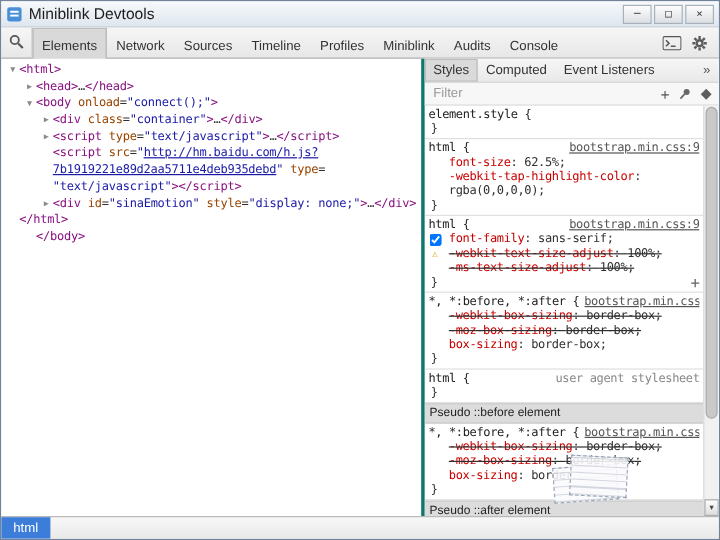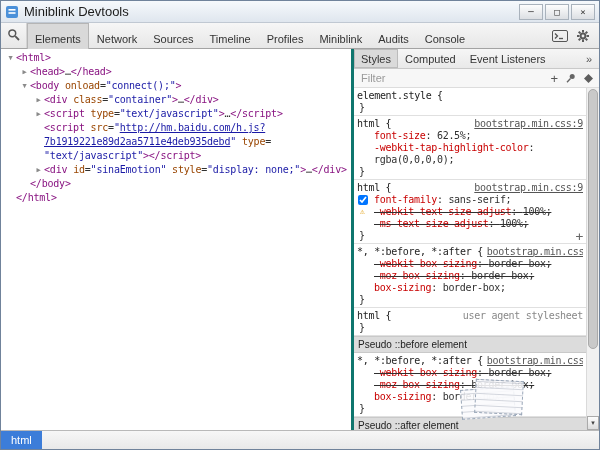--- a/index.html
+++ b/index.html
@@ -155,22 +155,22 @@
       <div>
           <div class="tree-line" style="padding-left: 4px;"><span class="arrow">▼</span><span class="tk-tag">&lt;html&gt;</span></div>
           <div class="tree-line" style="padding-left: 18px;"><span class="arrow">▶</span><span class="tk-tag">&lt;head&gt;</span><span class="tk-text">…</span><span class="tk-tag">&lt;/head&gt;</span></div>
           <div class="tree-line" style="padding-left: 18px;"><span class="arrow">▼</span><span class="tk-tag">&lt;body</span><span class="tk-text"> </span><span class="tk-attr">onload</span><span class="tk-text">=</span><span class="tk-val">"connect();"</span><span class="tk-tag">&gt;</span></div>
           <div class="tree-line" style="padding-left: 32px;"><span class="arrow">▶</span><span class="tk-tag">&lt;div</span><span class="tk-text"> </span><span class="tk-attr">class</span><span class="tk-text">=</span><span class="tk-val">"container"</span><span class="tk-tag">&gt;</span><span class="tk-text">…</span><span class="tk-tag">&lt;/div&gt;</span></div>
           <div class="tree-line" style="padding-left: 32px;"><span class="arrow">▶</span><span class="tk-tag">&lt;script</span><span class="tk-text"> </span><span class="tk-attr">type</span><span class="tk-text">=</span><span class="tk-val">"text/javascript"</span><span class="tk-tag">&gt;</span><span class="tk-text">…</span><span class="tk-tag">&lt;/script&gt;</span></div>
           <div class="tree-line" style="padding-left: 32px;"><span class="arrow"></span><span class="tk-tag">&lt;script</span><span class="tk-text"> </span><span class="tk-attr">src</span><span class="tk-text">=</span><span class="tk-val">"</span><span class="tk-link">http://hm.baidu.com/h.js?</span></div>
           <div class="tree-line" style="padding-left: 32px;"><span class="arrow"></span><span class="tk-link">7b1919221e89d2aa5711e4deb935debd</span><span class="tk-val">"</span><span class="tk-text"> </span><span class="tk-attr">type</span><span class="tk-text">=</span></div>
           <div class="tree-line" style="padding-left: 32px;"><span class="arrow"></span><span class="tk-val">"text/javascript"</span><span class="tk-tag">&gt;&lt;/script&gt;</span></div>
           <div class="tree-line" style="padding-left: 32px;"><span class="arrow">▶</span><span class="tk-tag">&lt;div</span><span class="tk-text"> </span><span class="tk-attr">id</span><span class="tk-text">=</span><span class="tk-val">"sinaEmotion"</span><span class="tk-text"> </span><span class="tk-attr">style</span><span class="tk-text">=</span><span class="tk-val">"display: none;"</span><span class="tk-tag">&gt;</span><span class="tk-text">…</span><span class="tk-tag">&lt;/div&gt;</span></div>
+          <div class="tree-line" style="padding-left: 4px;"><span class="arrow"></span><span class="tk-tag">&lt;/html&gt;</span></div>
           <div class="tree-line" style="padding-left: 18px;"><span class="arrow"></span><span class="tk-tag">&lt;/body&gt;</span></div>
-          <div class="tree-line" style="padding-left: 4px;"><span class="arrow"></span><span class="tk-tag">&lt;/html&gt;</span></div>
         </div>
     </div>
 
     <div class="styles-pane">
       <div class="sidebar-tabs">
           <div class="stab active">Styles</div>
           <div class="stab">Computed</div>
           <div class="stab">Event Listeners</div>
           <div class="stab more">»</div>
         </div>

